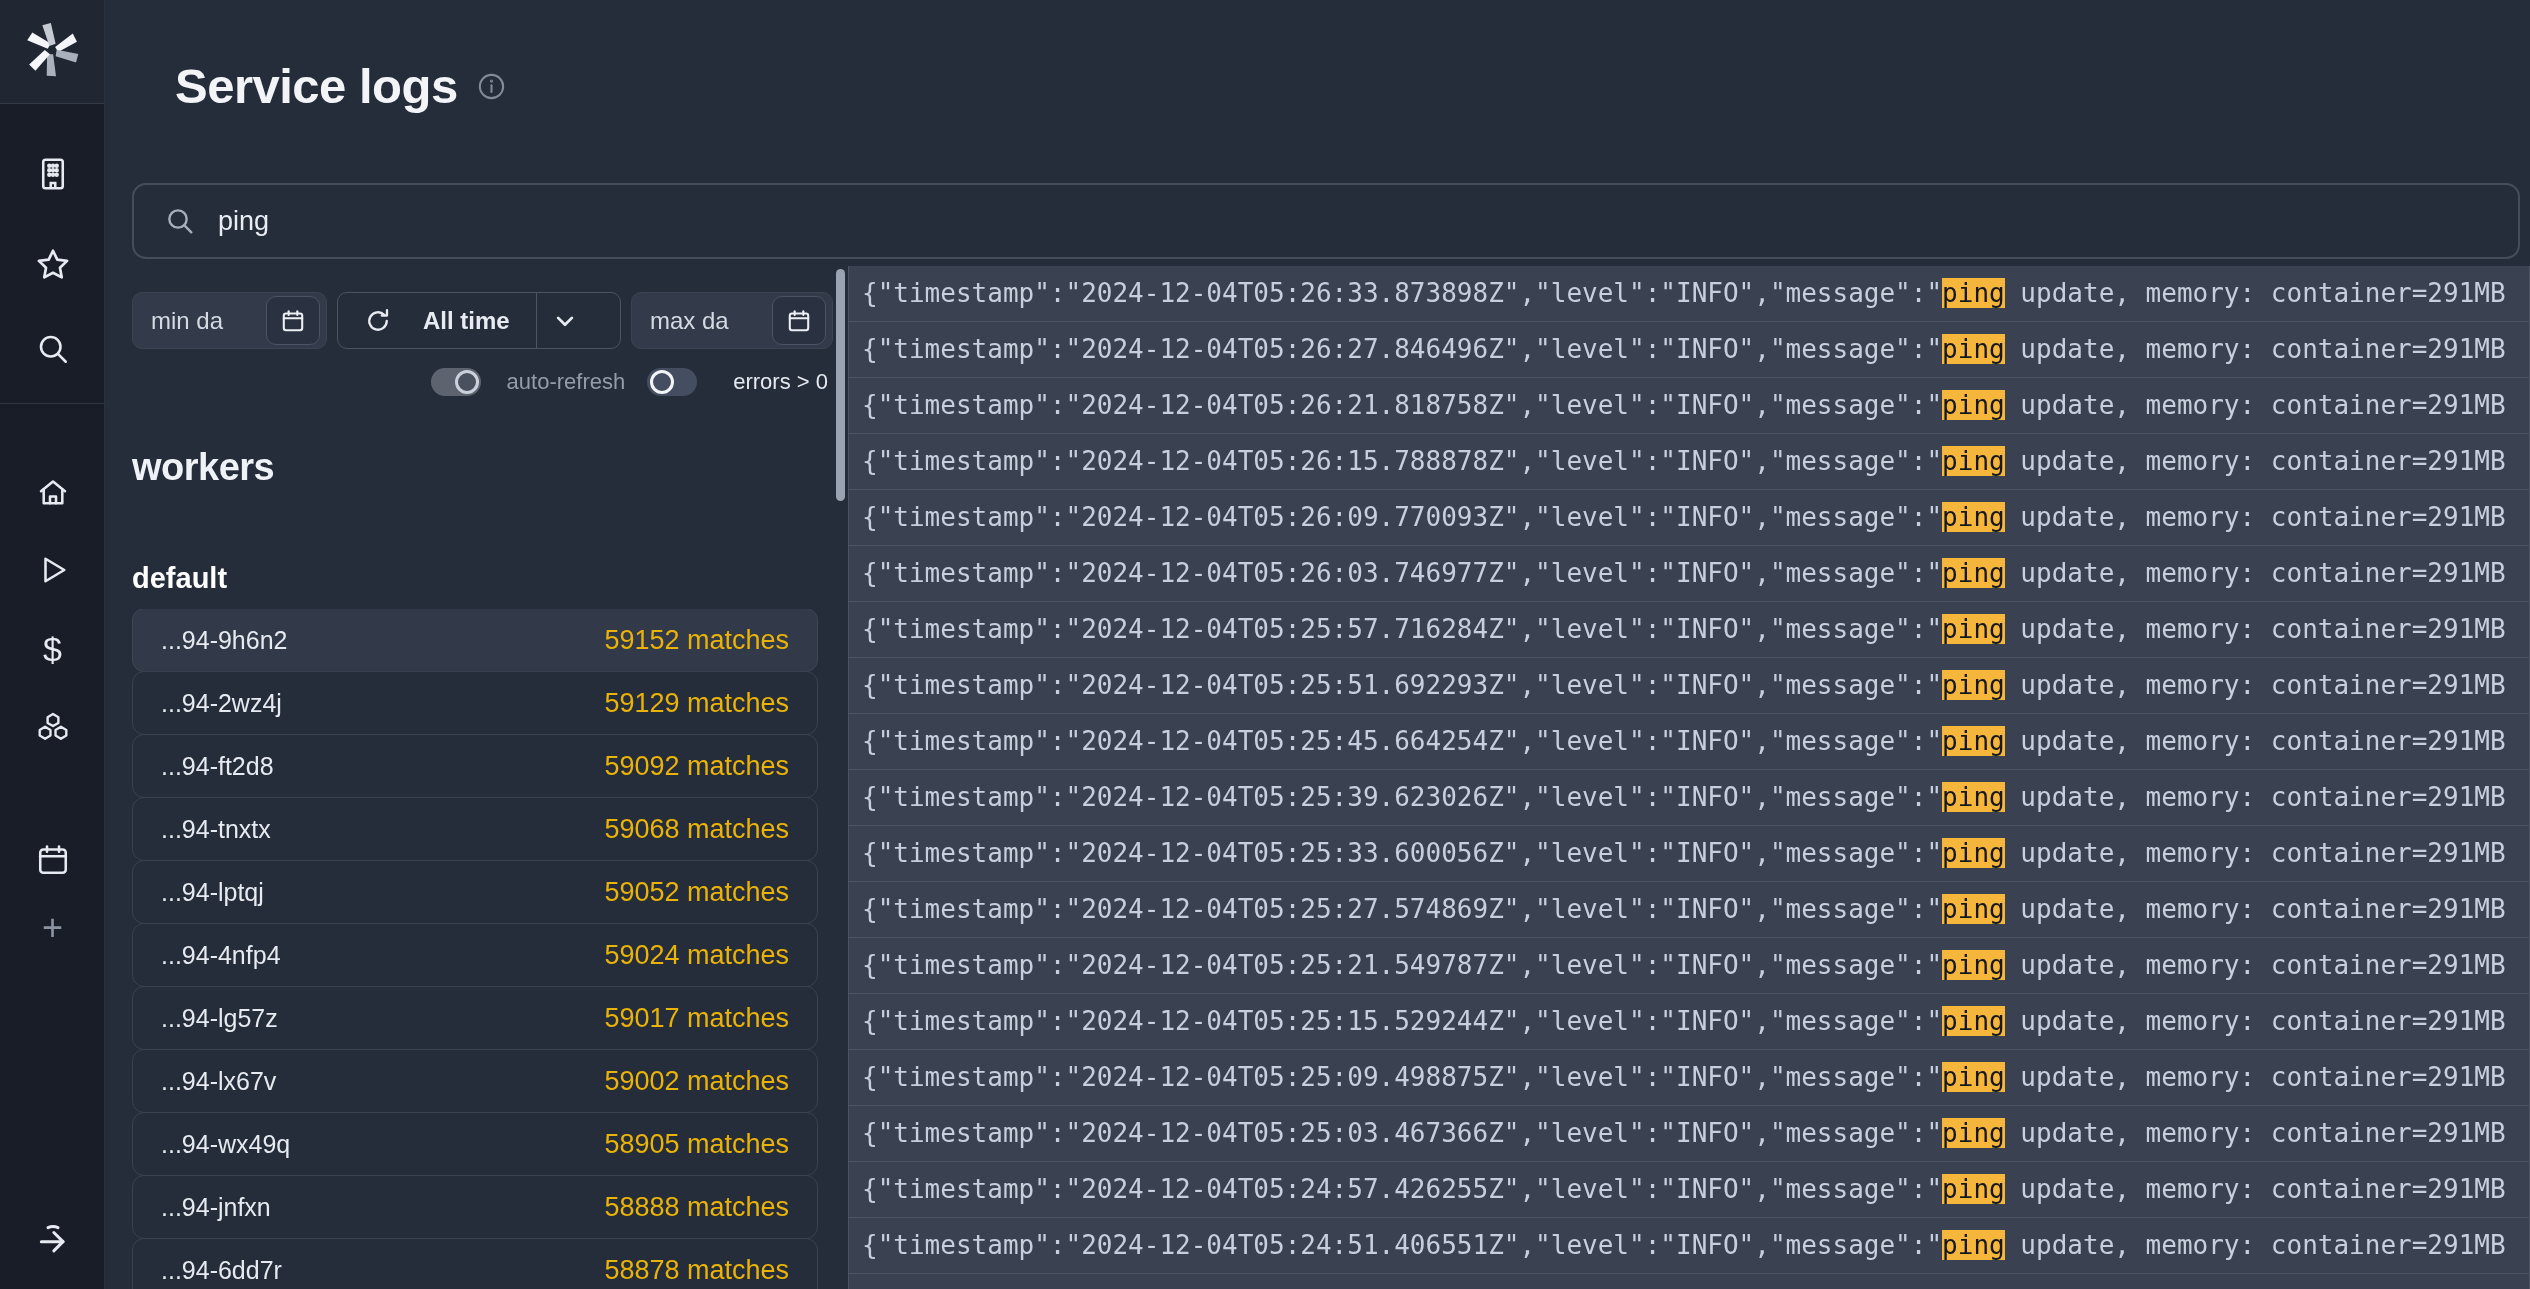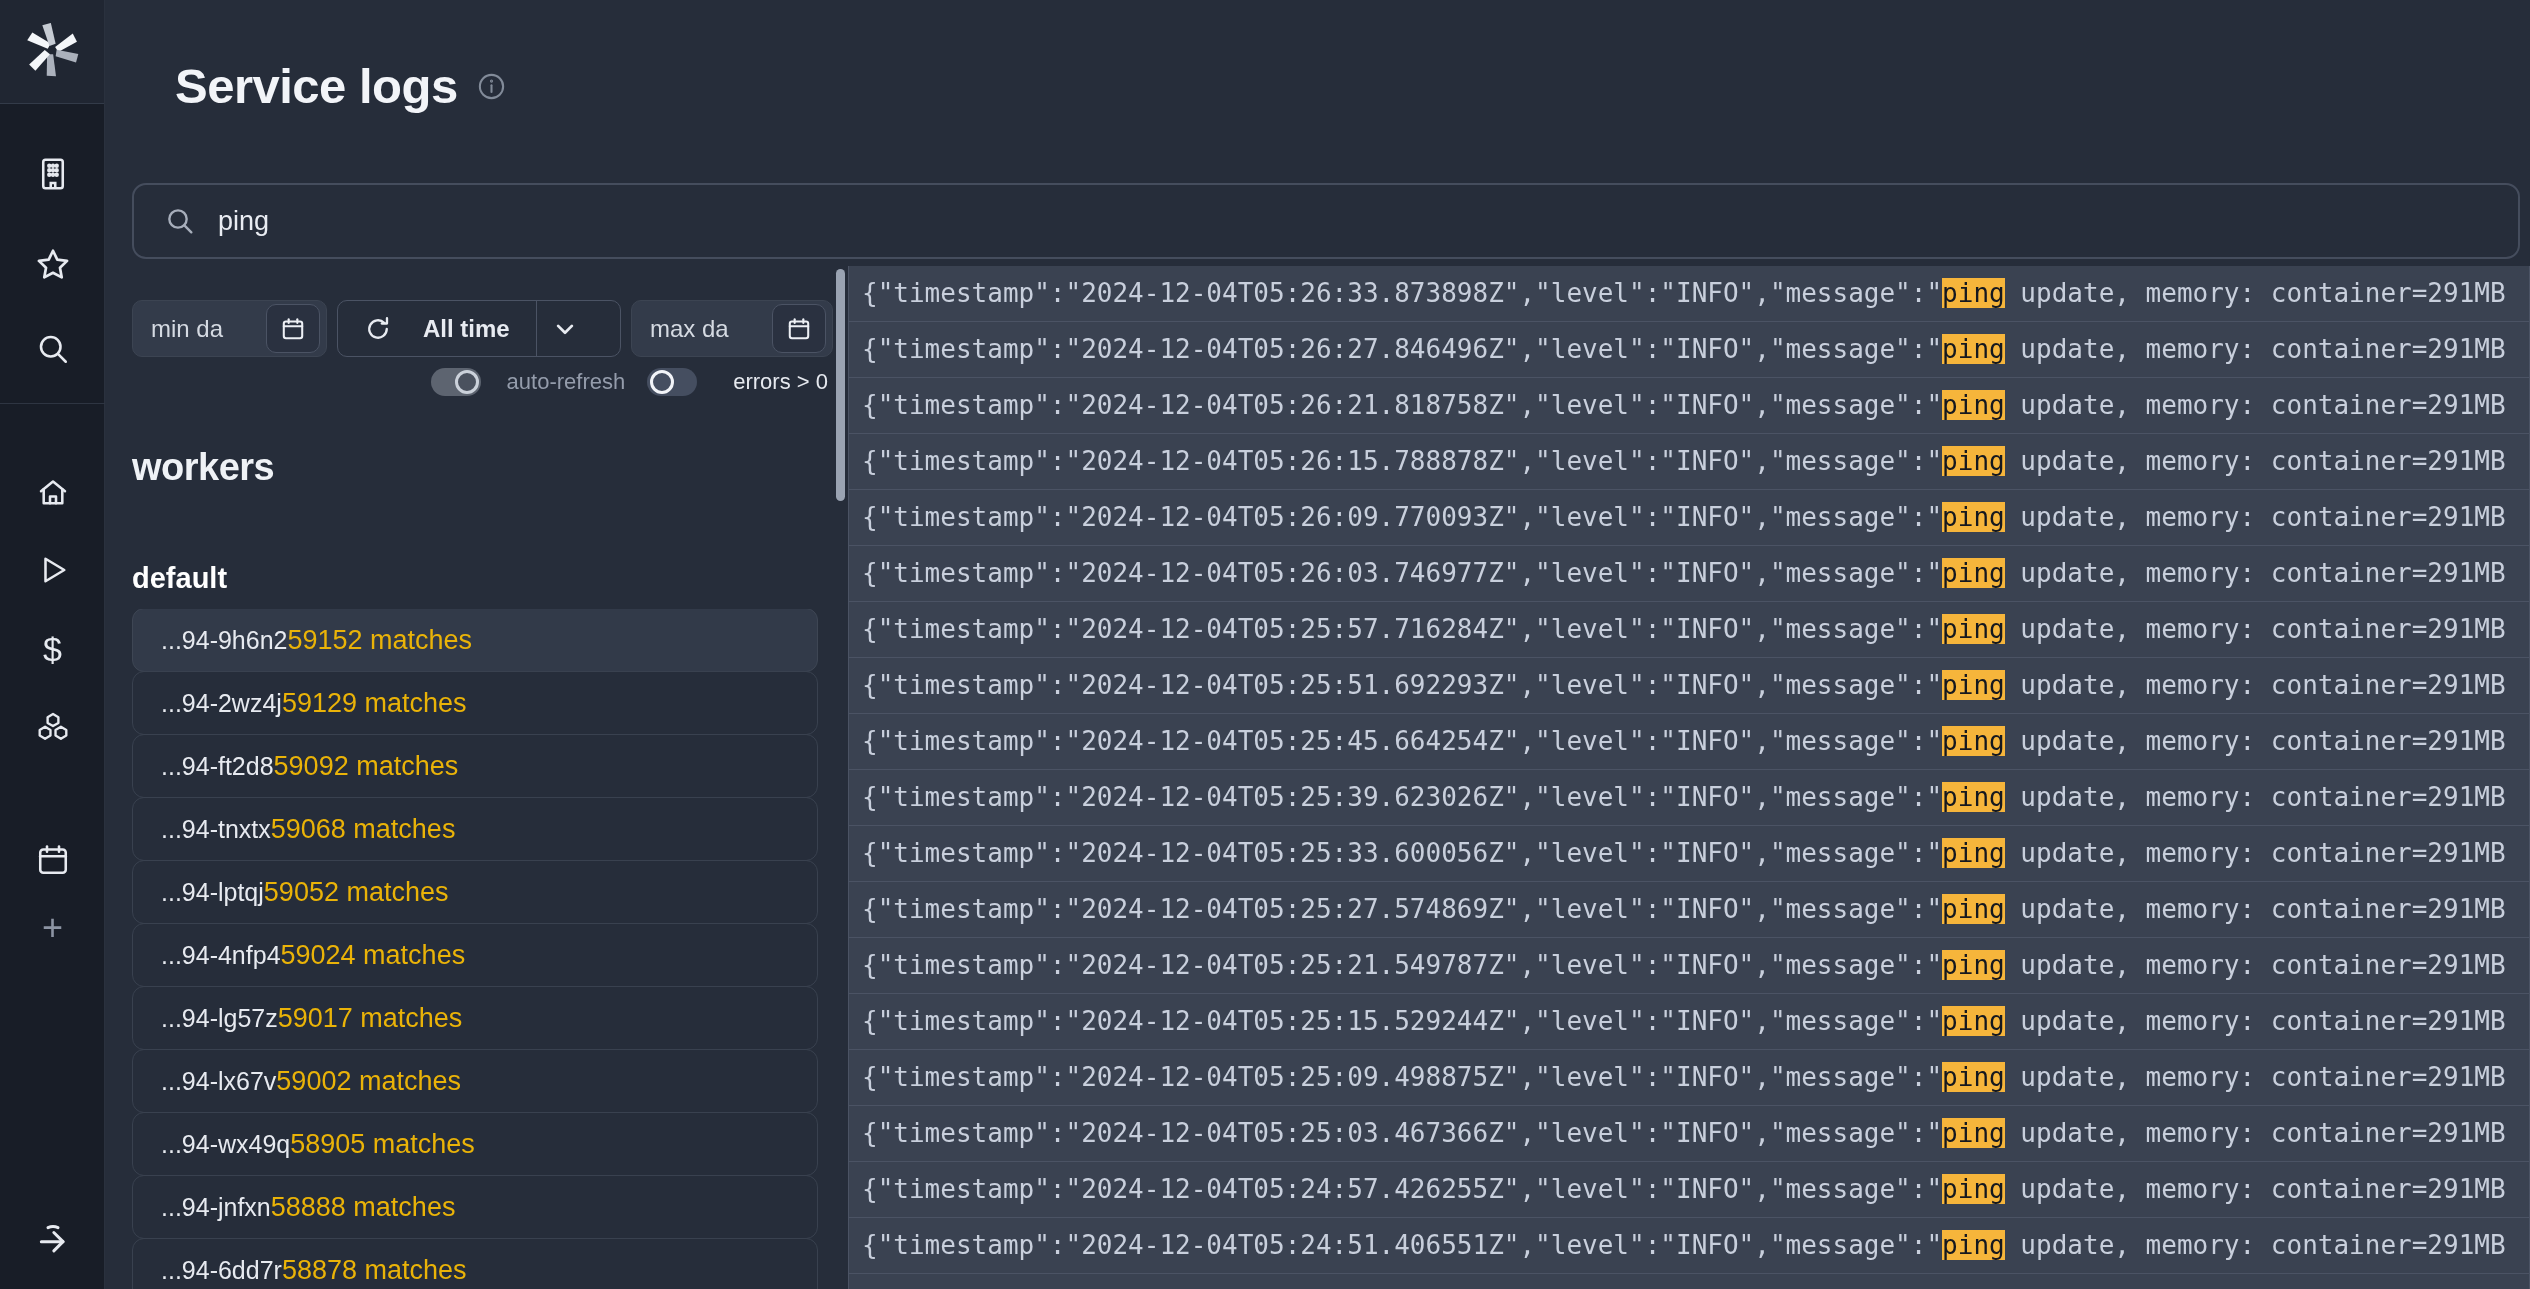--- a/index.html
+++ b/index.html
@@ -23,21 +23,21 @@
   .page-header{ position:absolute; left:175px; top:58px; display:flex; align-items:center; gap:18px; }
   .page-title{ font-size:49px; font-weight:700; color:#F2F4F8; letter-spacing:-0.5px; }
   .info-icon{ color:#828B99; display:flex; }
   
   .search-bar{ position:absolute; left:132px; top:183px; width:2388px; height:76px;
     border:2px solid #454D5D; border-radius:14px; display:flex; align-items:center; padding:0 22px; }
   .search-bar svg{ flex:0 0 auto; color:#A7AEBB; margin-left:8px; }
   .search-input{ flex:1; background:transparent; border:none; outline:none;
     color:#E9ECF2; font-size:27px; margin-left:22px; font-family:"Liberation Sans", sans-serif; }
   
-  .filter-row{ position:absolute; left:132px; top:300px; height:57px; display:flex; gap:10px;border-radius:12px; }
+  .filter-row{ position:absolute; left:132px; top:292px; height:57px; display:flex; gap:10px;border-radius:12px; }
   .date-field{ position:relative; height:57px; }
   .date-field input{ width:100%; height:100%; background:#333B4A; border:1px solid #3C4452;
     border-radius:10px; color:#DDE1E9; font-size:24px; padding:0 70px 0 18px; outline:none;
     font-family:"Liberation Sans", sans-serif; }
   .date-field input::placeholder{ color:#D5DAE2; opacity:1; }
   .cal-btn{ position:absolute; right:7px; top:4px; bottom:4px; width:54px;
     background:#2A3140; border:1px solid #4B5364; border-radius:10px;
     display:flex; align-items:center; justify-content:center; color:#EDF0F5; cursor:pointer; }
   .all-time{ height:57px; display:flex; align-items:stretch; border:1px solid #4B5364;
     border-radius:10px; color:#E8EBF1; cursor:pointer; }
@@ -56,21 +56,21 @@
   .t-err .knob{ left:3px; border:3px solid #F2F4F8; background:transparent; }
   .toggle-label{ font-size:22px; }
   .lbl-auto{ color:#949CAB; margin:0 22px 0 26px; }
   .lbl-err{ color:#E6E9EF; margin-left:36px; }
   
   .workers-heading{ position:absolute; left:132px; top:446px; font-size:38px; font-weight:700;
     color:#EFF2F6; letter-spacing:-0.5px; }
   .group-heading{ position:absolute; left:132px; top:562px; font-size:29px; font-weight:700; color:#ffffff; }
   .worker-list{ position:absolute; left:132px; top:609px; width:686px; bottom:0; overflow:hidden; }
   .worker-item{ height:64px; margin-top:-1px; border:1px solid #39414F; border-radius:12px;
-    display:flex; align-items:center; justify-content:flex-start; padding:0 28px; cursor:pointer; }
+    display:flex; align-items:center; justify-content:space-between; padding:0 28px; cursor:pointer; }
   .worker-item.selected{ background:#323A49; border-color:#3E4654; }
   .worker-name{ color:#E7EAF0; font-size:25px; }
   .worker-matches{ color:#eab308; font-size:27px; }
   
   .left-scroll-thumb{ position:absolute; left:836px; top:269px; width:9px; height:232px;
     border-radius:5px; background:#9AA3B2; cursor:pointer; }
   .right-scroll-thumb{ position:absolute; right:1px; top:271px; width:7px; height:23px;
     border-radius:4px; background:#C6CCD6; cursor:pointer; }
   
   .log-list{ position:absolute; left:848px; top:266px; right:0; bottom:0; overflow:hidden; }

